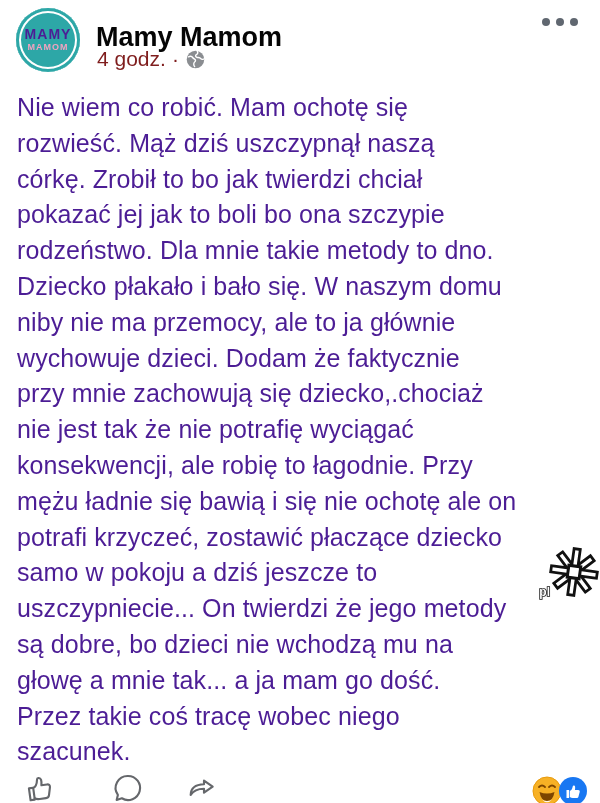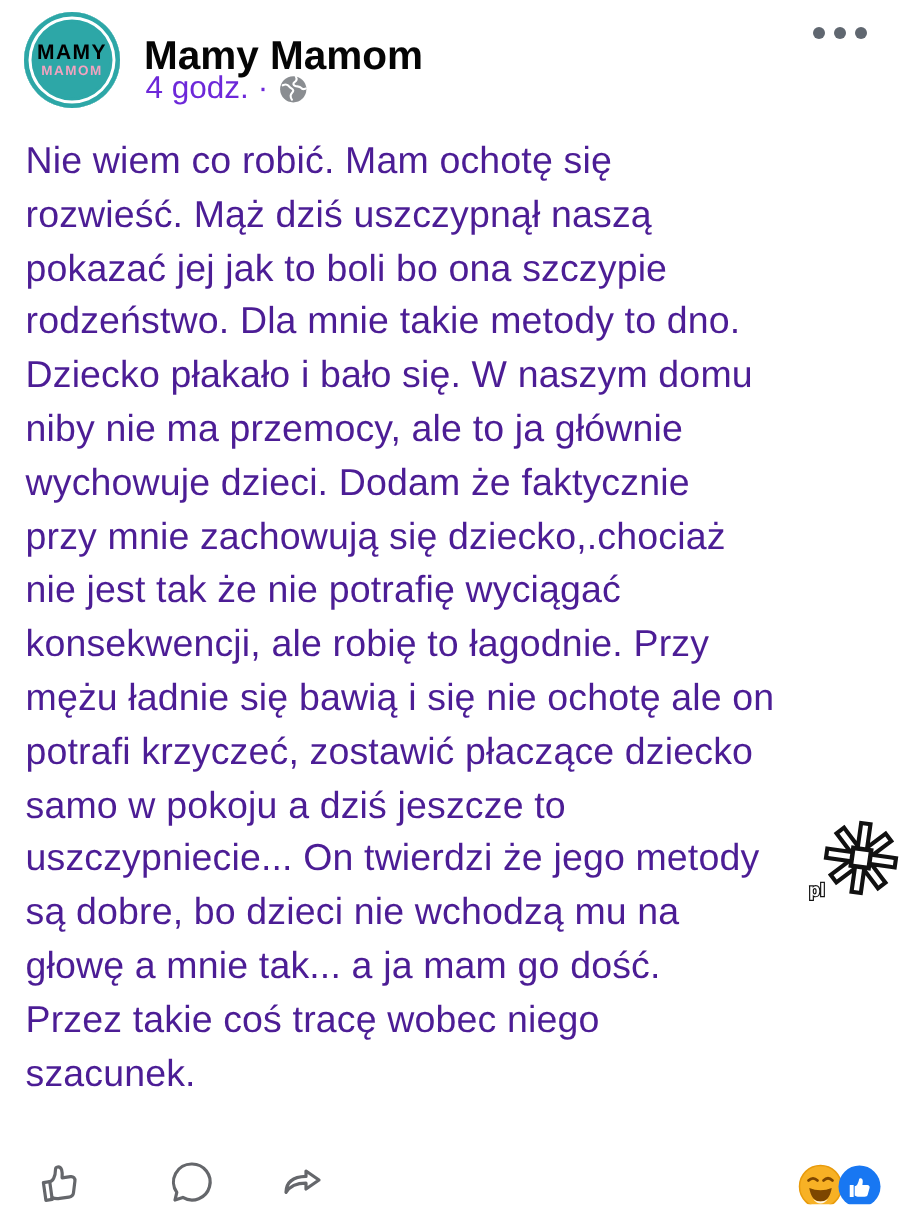--- a/index.html
+++ b/index.html
@@ -16,34 +16,34 @@
   .header { position:absolute; top:0; left:0; right:0; height:88px; }
   .avatar {
     position:absolute; left:16px; top:8px;
     width:64px; height:64px; border-radius:50%;
     background:#2da7a7;
     display:flex; flex-direction:column; align-items:center; justify-content:center;
     box-shadow: inset 0 0 0 3px #2da7a7, inset 0 0 0 5px #ffffff, inset 0 0 0 7px #2da7a7;
     cursor:pointer;
   }
   .avatar .l1 {
-    color:#000000; font-size:14px; font-weight:bold; letter-spacing:1px; line-height:15px;
+    color:#4c1d95; font-size:14px; font-weight:bold; letter-spacing:1px; line-height:15px;
     font-family:"Liberation Sans", sans-serif;
   }
   .avatar .l2 {
     color:#f2a3c0; font-size:9px; font-weight:bold; letter-spacing:1px; line-height:11px;
   }
   .page-name {
     position:absolute; left:96px; top:22px;
     font-size:27px; font-weight:bold; color:#050505; cursor:pointer;
   }
   .meta-row {
     position:absolute; left:97px; top:47px;
     display:flex; align-items:center; gap:6px;
-    font-size:21px; color:#6d28d9; cursor:pointer;
+    font-size:21px; color:#7f1d1d; cursor:pointer;
   }
   .globe { width:21px; height:21px; display:inline-block; }
   .menu-dots {
     position:absolute; right:18px; top:14px;
     display:flex; gap:6px; cursor:pointer; padding:4px;
   }
   .menu-dots i { width:8px; height:8px; border-radius:50%; background:#606770; display:block; }
   
   .post-text {
     position:absolute; top:90px; left:17px; right:0;
@@ -116,20 +116,21 @@
     <div class="menu-dots">
       <i></i>
       <i></i>
       <i></i>
     </div>
   </div>
 
   <div class="post-text">
     <div class="line">Nie wiem co robić. Mam ochotę się</div>
     <div class="line">rozwieść. Mąż dziś uszczypnął naszą</div>
+    <div class="line">córkę. Zrobił to bo jak twierdzi chciał</div>
     <div class="line">pokazać jej jak to boli bo ona szczypie</div>
     <div class="line">rodzeństwo. Dla mnie takie metody to dno.</div>
     <div class="line">Dziecko płakało i bało się. W naszym domu</div>
     <div class="line">niby nie ma przemocy, ale to ja głównie</div>
     <div class="line">wychowuje dzieci. Dodam że faktycznie</div>
     <div class="line">przy mnie zachowują się dziecko,.chociaż</div>
     <div class="line">nie jest tak że nie potrafię wyciągać</div>
     <div class="line">konsekwencji, ale robię to łagodnie. Przy</div>
     <div class="line">mężu ładnie się bawią i się nie ochotę ale on</div>
     <div class="line">potrafi krzyczeć, zostawić płaczące dziecko</div>

